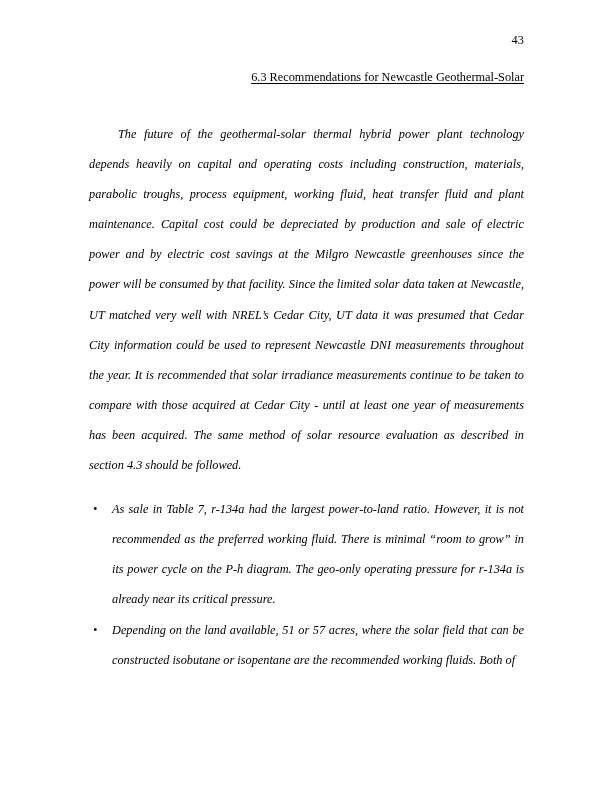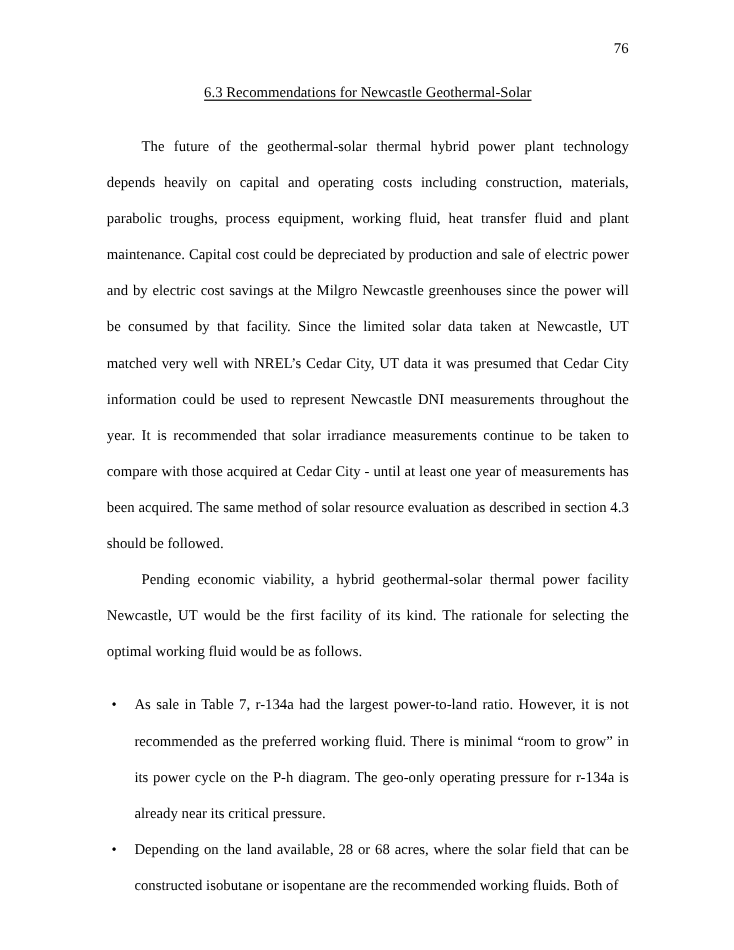--- a/index.html
+++ b/index.html
@@ -37,41 +37,42 @@
     line-height: 14px;
     letter-spacing: 0.1px;
   }
 
   
   .heading {
     position: absolute;
     top: 68px;
     left: 0;
     width: 435px;
-    text-align: center;
+    text-align: right;
     font-size: 12.3px;
     line-height: 19.6px;
   }
   .heading-line {
     display: inline-block;
     text-decoration: underline;
     text-underline-offset: 1.5px;
     text-decoration-thickness: 0.7px;
     white-space: nowrap;
   }
   .heading-row {
     display: block;
   }
 
   
   .body-block {
     position: absolute;
-    top: 107px;
+    top: 119px;
     left: 0;
     width: 435px;
+    font-style: italic;
   }
   p.para {
     margin: 0;
     font-size: 12.3px;
     line-height: 30.1px;
     text-align: justify;
     text-justify: inter-word;
     text-indent: 29px;
     hyphens: none;
     -webkit-hyphens: none;
@@ -112,38 +113,37 @@
   .bullet-text {
     display: block;
   }
 </style>
 </head>
 <body>
 
 <div class="page">
   <div class="content">
 
-    <div class="page-number">76</div>
+    <div class="page-number">43</div>
 
     <div class="heading">
       <span class="heading-row"><span class="heading-line">6.3 Recommendations for Newcastle Geothermal-Solar</span></span>
     </div>
 
     <div class="body-block">
 
       <p class="para">The future of the geothermal-solar thermal hybrid power plant technology depends heavily on capital and operating costs including construction, materials, parabolic troughs, process equipment, working fluid, heat transfer fluid and plant maintenance. Capital cost could be depreciated by production and sale of electric power and by electric cost savings at the Milgro Newcastle greenhouses since the power will be consumed by that facility. Since the limited solar data taken at Newcastle, UT matched very well with NREL’s Cedar City, UT data it was presumed that Cedar City information could be used to represent Newcastle DNI measurements throughout the year. It is recommended that solar irradiance measurements continue to be taken to compare with those acquired at Cedar City - until at least one year of measurements has been acquired. The same method of solar resource evaluation as described in section 4.3 should be followed.</p>
 
-      <p class="para">Pending economic viability, a hybrid geothermal-solar thermal power facility Newcastle, UT would be the first facility of its kind. The rationale for selecting the optimal working fluid would be as follows.</p>
 
       <ul class="bullets first">
         <li class="bullet">
           <span class="bullet-marker">•</span>
           <span class="bullet-text">As sale in Table 7, r-134a had the largest power-to-land ratio. However, it is not recommended as the preferred working fluid.  There is minimal “room to grow” in its power cycle on the P-h diagram. The geo-only operating pressure for r-134a is already near its critical pressure.</span>
         </li>
         <li class="bullet">
           <span class="bullet-marker">•</span>
-          <span class="bullet-text">Depending on the land available, 28 or 68 acres, where the solar field that can be constructed isobutane or isopentane are the recommended working fluids. Both of</span>
+          <span class="bullet-text">Depending on the land available, 51 or 57 acres, where the solar field that can be constructed isobutane or isopentane are the recommended working fluids. Both of</span>
         </li>
       </ul>
 
     </div>
   </div>
 </div>
 
 </body></html>

